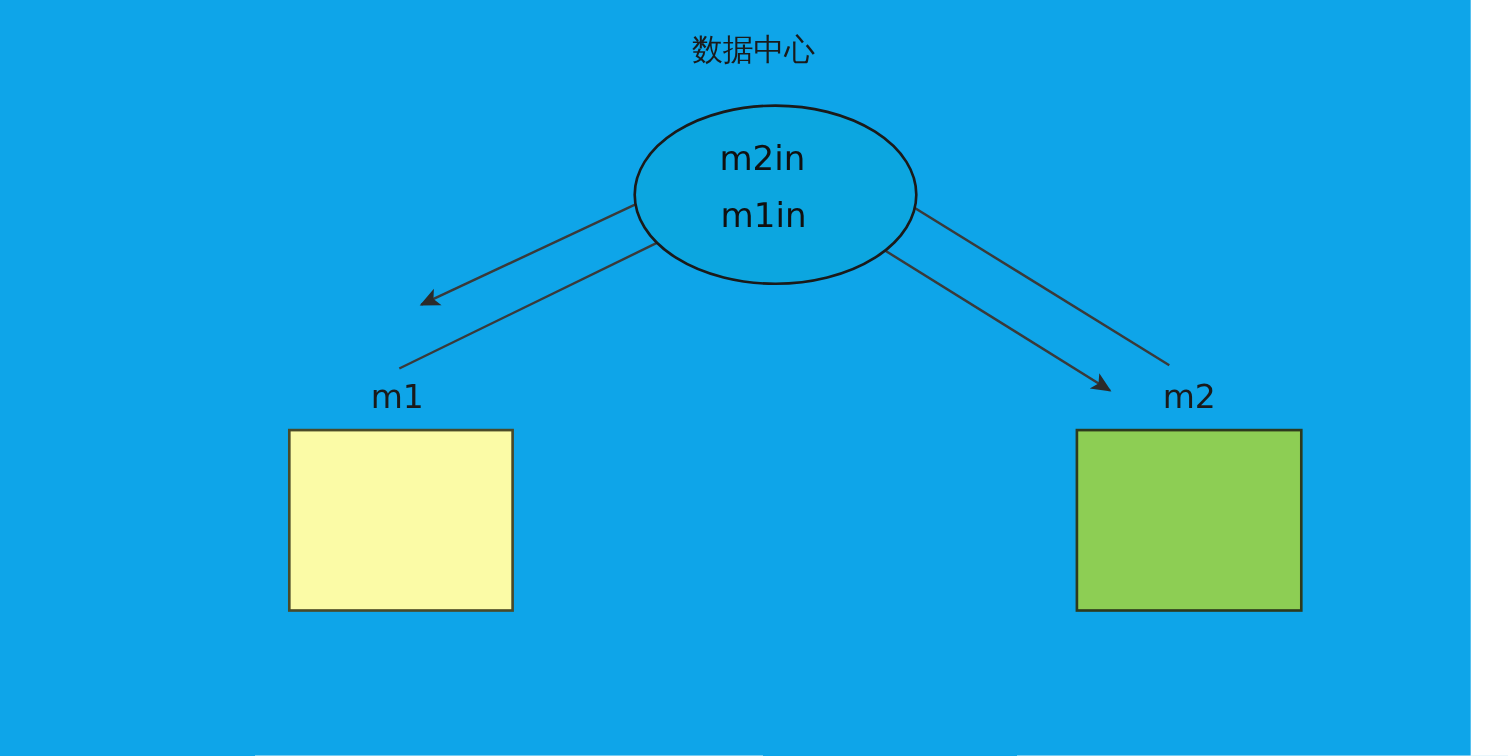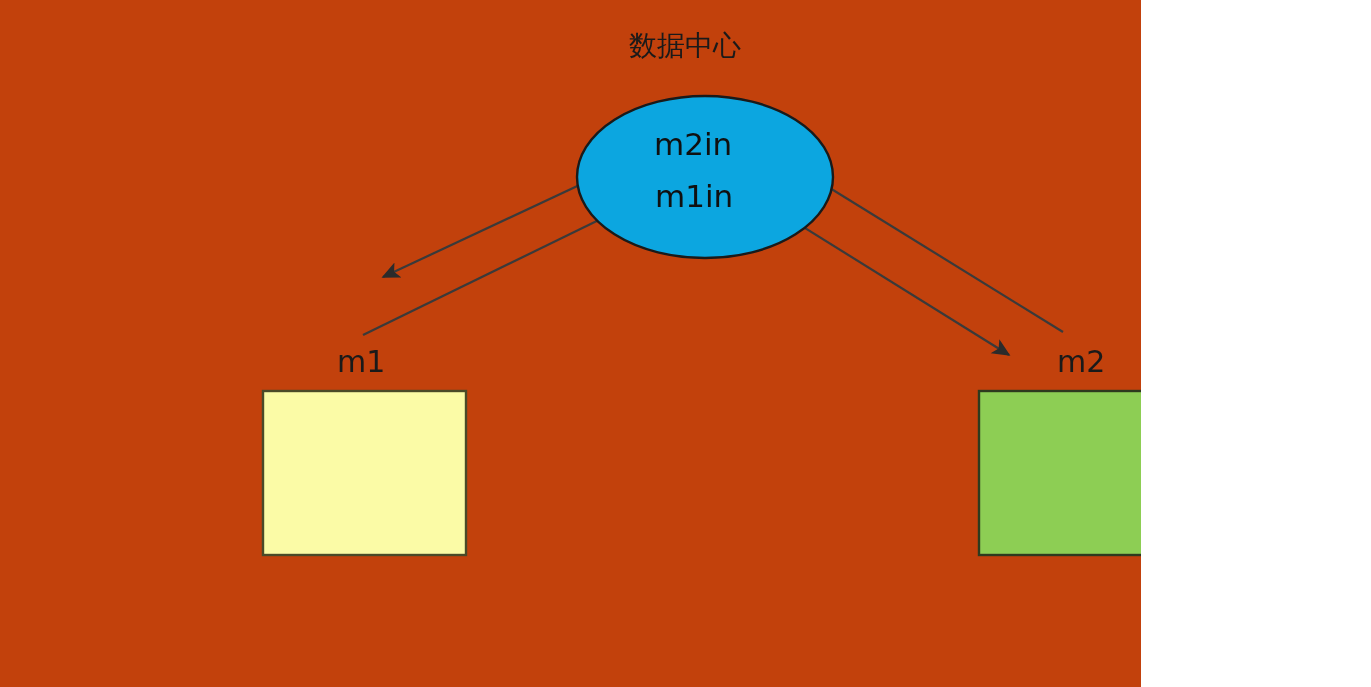--- a/index.html
+++ b/index.html
@@ -44,21 +44,21 @@
   }
   .edge-line {
     stroke: #3a3a3a;
     stroke-width: 2.2;
     fill: none;
   }
 </style>
 </head>
 <body>
 
-<div id="canvas" style="width: 1141px; height: 687px; background: #c2410c;">
+<div id="canvas" style="width: 1289px; height: 687px; background: #0ea5e9; padding-left: 48px;">
 
   <svg class="diagram" viewBox="0 0 1371 687" xmlns="http://www.w3.org/2000/svg">
 
     <defs>
       <marker id="arrowEnd" viewBox="0 0 12 12" refX="10" refY="6" markerWidth="9" markerHeight="9" orient="auto-start-reverse">
         <path d="M 0 1 L 11 6 L 0 11 L 2.6 6 z" fill="#2b2b2b"></path>
       </marker>
     </defs>
 
     <line class="edge-line" id="edge-dc-to-m1" marker-end="url(#arrowEnd)" x1="650" y1="152" x2="383" y2="277"></line>

